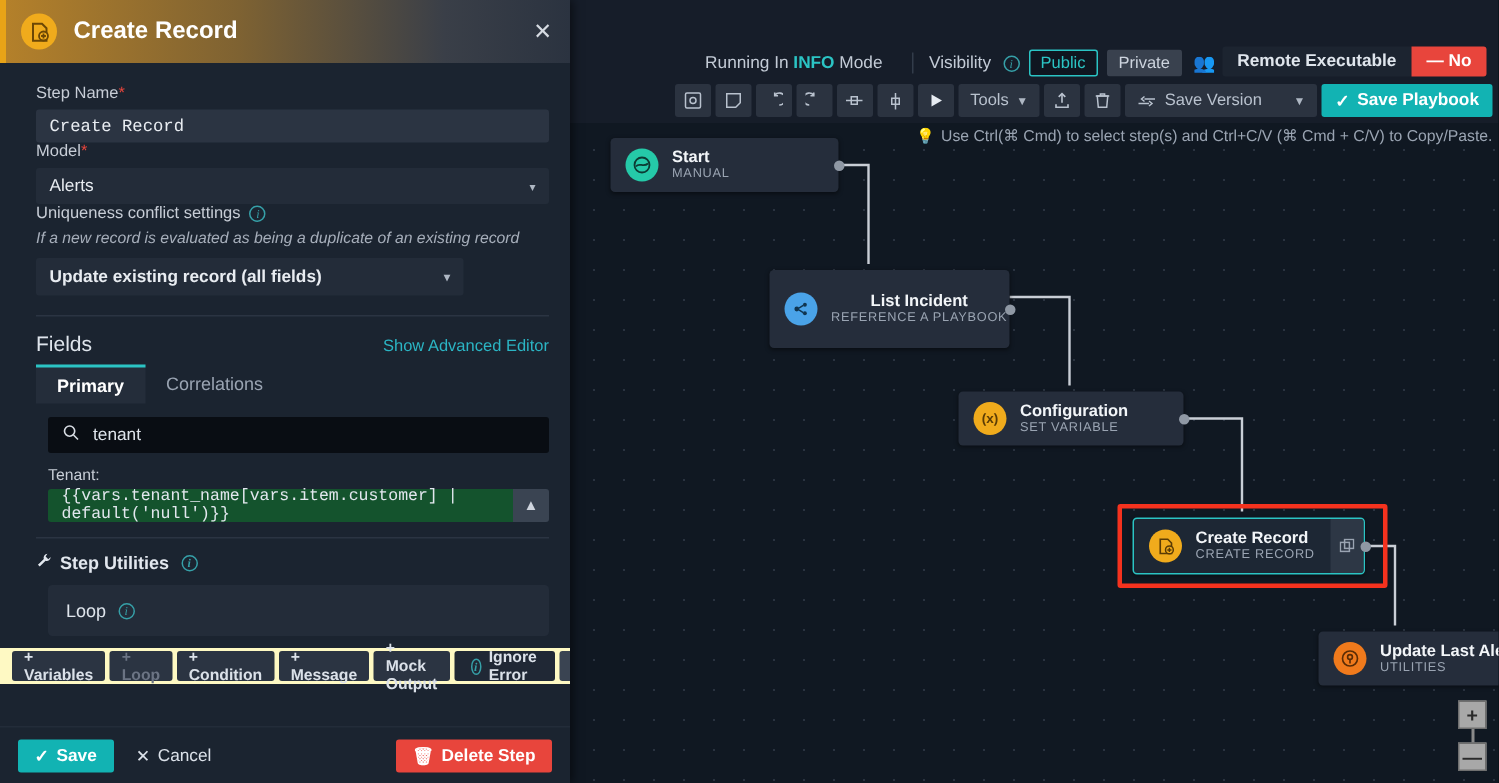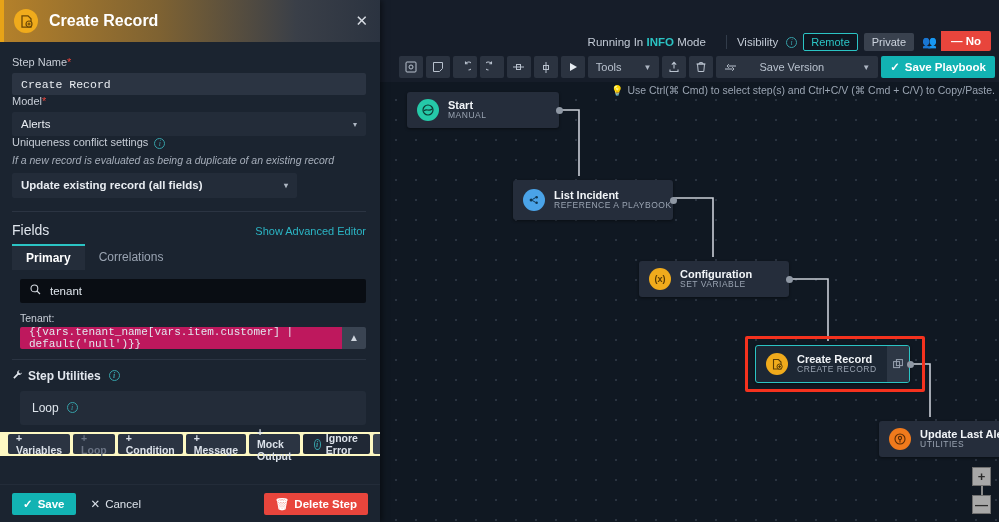--- a/index.html
+++ b/index.html
@@ -63,21 +63,21 @@
   .toolbar {
     position: absolute; left: 0; top: 52px; right: 0; height: 30px;
     background: #161d29; display: flex; align-items: center;
     justify-content: flex-end; padding-right: 4px; gap: 3px;
   }
   .tbtn {
     height: 22px; min-width: 24px; background: #2b3340; border-radius: 2px;
     display: flex; align-items: center; justify-content: center;
     color: #b9c2ce; font-size: 11px; padding: 0 5px;
   }
-  .tbtn.wide { padding: 0 8px; gap: 22px; }
+  .tbtn.wide { padding: 0 8px; gap: 5px; }
   .tbtn svg { display: block; }
   .save-playbook {
     height: 22px; background: #12b3b3; color: #fff; font-size: 11.5px;
     font-weight: bold; border-radius: 2px; display: flex; align-items: center;
     gap: 5px; padding: 0 9px;
   }
   .caret { font-size: 8px; color: #aeb7c3; }
 
   .hint {
     position: absolute; right: 4px; top: 84px;
@@ -135,21 +135,21 @@
     display: flex; align-items: center; padding: 0 12px 0 14px; gap: 11px;
   }
   .head-icon {
     width: 24px; height: 24px; border-radius: 50%; background: #f0ab1c;
     display: flex; align-items: center; justify-content: center;
   }
   .head-title { font-size: 16px; color: #fff; font-weight: 600; flex: 1; }
   .head-close { color: #d6dbe2; font-size: 15px; }
 
   .panel-body { flex: 1; overflow: hidden; position: relative; }
-  .pb-inner { padding: 14px 14px 0 12px; }
+  .pb-inner { padding: 14px 14px 0 24px; }
 
   .flabel { font-size: 11px; color: #c7cdd6; margin-bottom: 5px; }
   .flabel .req { color: #e8453c; }
   .finput {
     height: 22px; background: #2b3442; border: none; border-radius: 2px;
     color: #e8ecf1; font-size: 11.5px; font-family: "Liberation Mono", monospace;
     display: flex; align-items: center; padding: 0 9px; width: 100%;
   }
   .fselect {
     height: 24px; background: #232c39; border-radius: 2px;
@@ -176,21 +176,21 @@
   .search-box {
     height: 24px; background: #090d13; border-radius: 2px; display: flex;
     align-items: center; gap: 9px; padding: 0 10px; margin: 9px 0 0 8px;
     width: calc(100% - 8px);
   }
   .search-box .q { color: #d6dbe2; font-size: 11px; }
   .search-box .val { color: #dfe5ec; font-size: 11.5px; }
   .tenant-label { font-size: 10.5px; color: #c7cdd6; margin: 9px 0 3px 8px; }
   .tenant-row { display: flex; margin-left: 8px; width: calc(100% - 8px); }
   .tenant-val {
-    flex: 1; height: 22px; background: #be185d; border-radius: 2px 0 0 2px;
+    flex: 1; height: 22px; background: #14532d; border-radius: 2px 0 0 2px;
     color: #e2e7ee; font-size: 11px; font-family: "Liberation Mono", monospace;
     display: flex; align-items: center; padding: 0 9px;
   }
   .tenant-btn {
     width: 24px; background: #3a4452; border-radius: 0 2px 2px 0;
     display: flex; align-items: center; justify-content: center; color: #cfd5de; font-size: 10px;
   }
   .divider { height: 1px; background: #2b3442; margin: 10px 0 0 0; }
 
   .util-head { display: flex; align-items: center; gap: 5px; margin: 9px 0 8px 0; font-size: 12px; color: #e2e7ee; font-weight: bold; }
@@ -233,25 +233,26 @@
     <div class="canvas-topbar">
       <div class="topbar-row1">
         <span class="running">
           <span>Running In</span>
           <span class="info">INFO</span>
           <span>Mode</span>
         </span>
         <span class="vdiv"></span>
         <span class="vis-label">Visibility</span>
         <span class="iinfo">i</span>
-        <span class="pill active">Remote</span>
+        <span class="pill active">Public</span>
         <span class="pill inactive">Private</span>
         <span class="people-icon">👥</span>
       </div>
       <div class="topbar-row2">
+        <span class="remote-exec">Remote Executable</span>
         <span class="remote-no">— No</span>
       </div>
     </div>
 
     <div class="toolbar">
       <div class="tbtn">
         <svg width="12" height="12" viewBox="0 0 12 12">
             <rect x="1" y="1" width="10" height="10" rx="1" fill="none" stroke="#b9c2ce" stroke-width="1"></rect>
             <circle cx="6" cy="6" r="2" fill="none" stroke="#b9c2ce" stroke-width="1"></circle>
           </svg>
@@ -348,21 +349,21 @@
             <path d="M2 7c2-3 5 1 8-2" stroke="#0c3b33" stroke-width="1.2" fill="none"></path>
           </svg>
       </div>
       <div class="ntext">
         <span class="ntitle">Start</span>
         <span class="nsub">MANUAL</span>
       </div>
       <span class="port"></span>
     </div>
 
-    <div class="node" style="left:133px;top:180px;width:160px;height:40px;">
+    <div class="node" style="left:133px;top:180px;width:160px;height:52px;text-align:center;">
       <div class="nicon" style="background:#4aa3e8;">
         <svg width="12" height="12" viewBox="0 0 12 12">
             <circle cx="3.2" cy="6" r="1.6" fill="#10354f"></circle>
             <circle cx="8.6" cy="3.2" r="1.3" fill="#10354f"></circle>
             <circle cx="8.6" cy="8.8" r="1.3" fill="#10354f"></circle>
             <path d="M4.6 5.4L7.5 3.6M4.6 6.6L7.5 8.4" stroke="#10354f" stroke-width="1"></path>
           </svg>
       </div>
       <div class="ntext">
         <span class="ntitle">List Incident</span>

